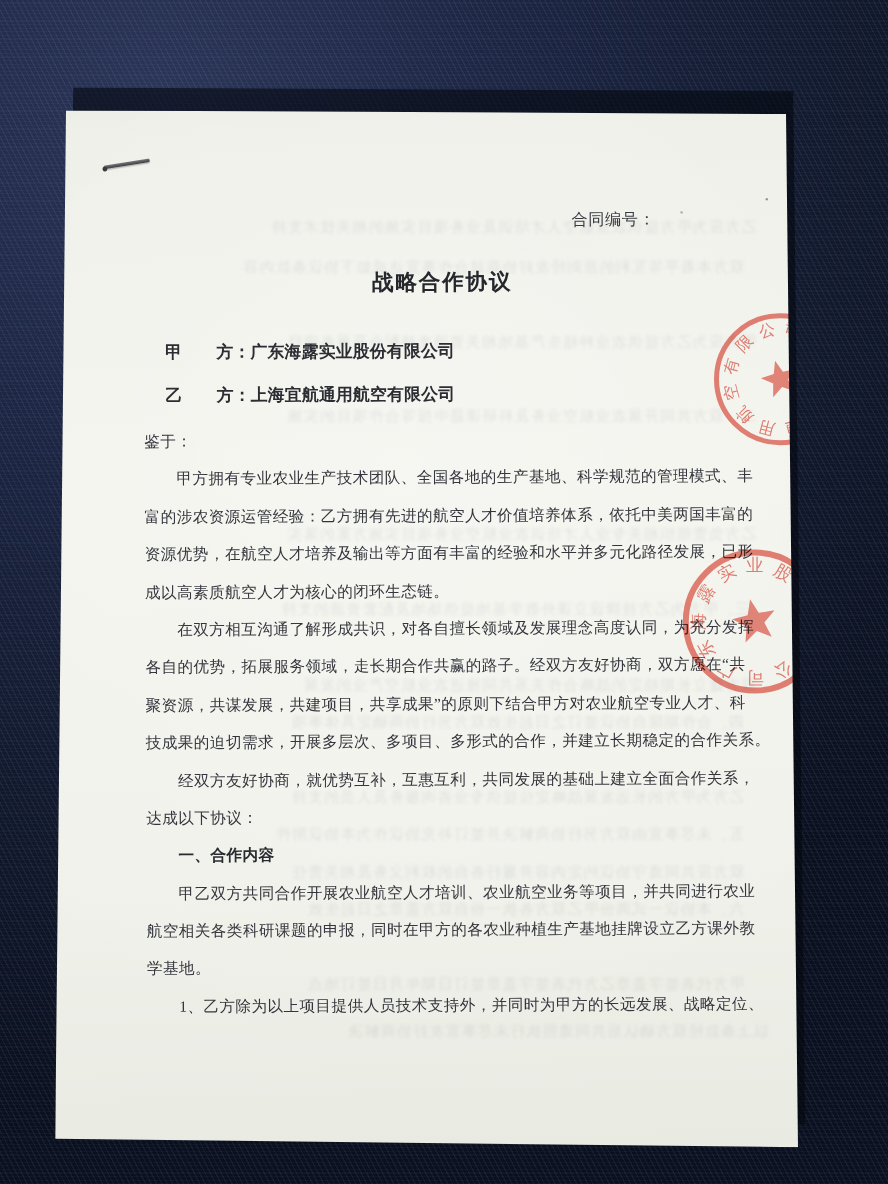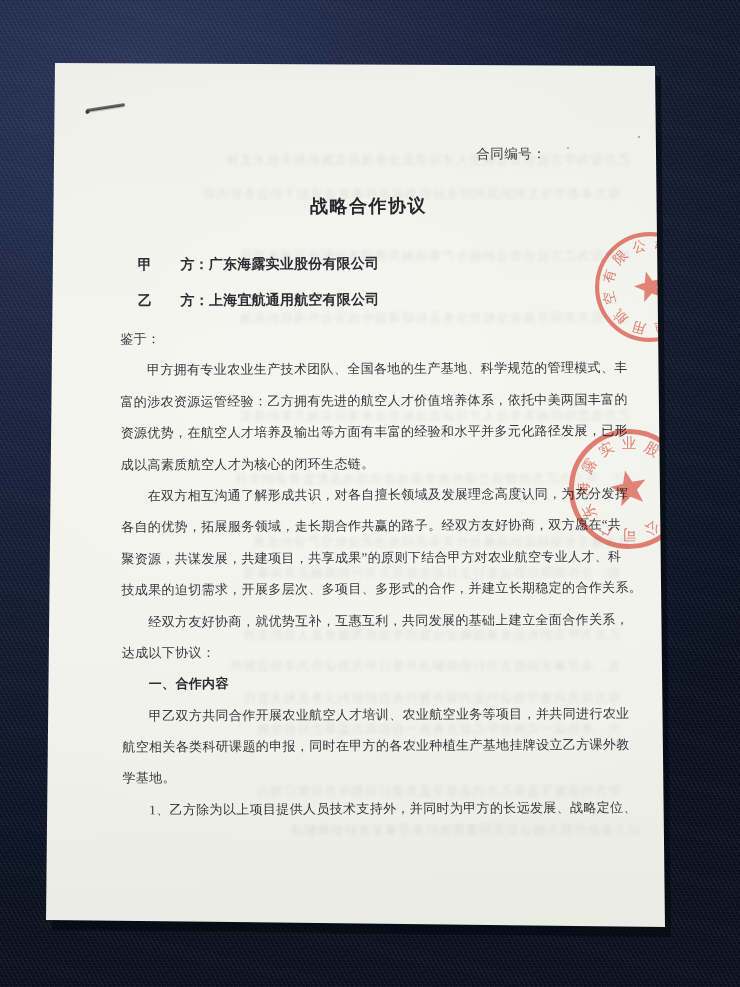--- a/index.html
+++ b/index.html
@@ -10,21 +10,21 @@
     background:
       repeating-linear-gradient(63deg, rgba(255,255,255,0.05) 0 1px, transparent 1px 4px),
       repeating-linear-gradient(0deg, rgba(255,255,255,0.028) 0 1px, transparent 1px 3px);}
   .paper-shadow{position:absolute;inset:0;
     clip-path:polygon(55px 63px,655px 66px,665px 927px,46px 920px);
     background:rgba(3,6,14,0.6);filter:blur(7px);transform:translate(6px,10px);}
   .paper{position:absolute;inset:0;
     clip-path:polygon(55px 63px,655px 66px,665px 927px,46px 920px);
     background:
       radial-gradient(120% 85% at 45% 38%, rgba(255,255,255,0.30), rgba(255,255,255,0) 62%),
-      linear-gradient(178deg, #e6e7e0 0%, #eeefe8 9%, #f2f3ec 38%, #f0f1ea 72%, #e9eae2 96%, #f6f6f1 100%);}
+      linear-gradient(178deg, #e6e7e0 0%, #eeefe8 9%, #f2f3ec 38%, #f0f1ea 72%, #e9eae2 96%, #f6f6f1 100%); margin-top: 29px;}
   .content{position:absolute;inset:0;color:#33343b;transform:rotate(-0.3deg);transform-origin:370px 500px;}
   .contract-no{position:absolute;left:478px;top:146px;font-size:13.5px;letter-spacing:0.5px;color:#3a3b42;}
   .doc-title{position:absolute;left:0;top:194px;width:740px;margin:0;text-align:center;
     font-size:18px;font-weight:700;letter-spacing:1.5px;color:#26272d;}
   .party{position:absolute;left:139px;font-size:14px;font-weight:600;letter-spacing:0.2px;
     color:#2c2d33;white-space:nowrap;}
   .party-a{top:255px;}
   .party-b{top:291px;}
   .body-lines{position:absolute;left:121px;top:322px;width:530px;}
   .bline{height:31.4px;line-height:31.4px;font-size:13px;letter-spacing:0.35px;

